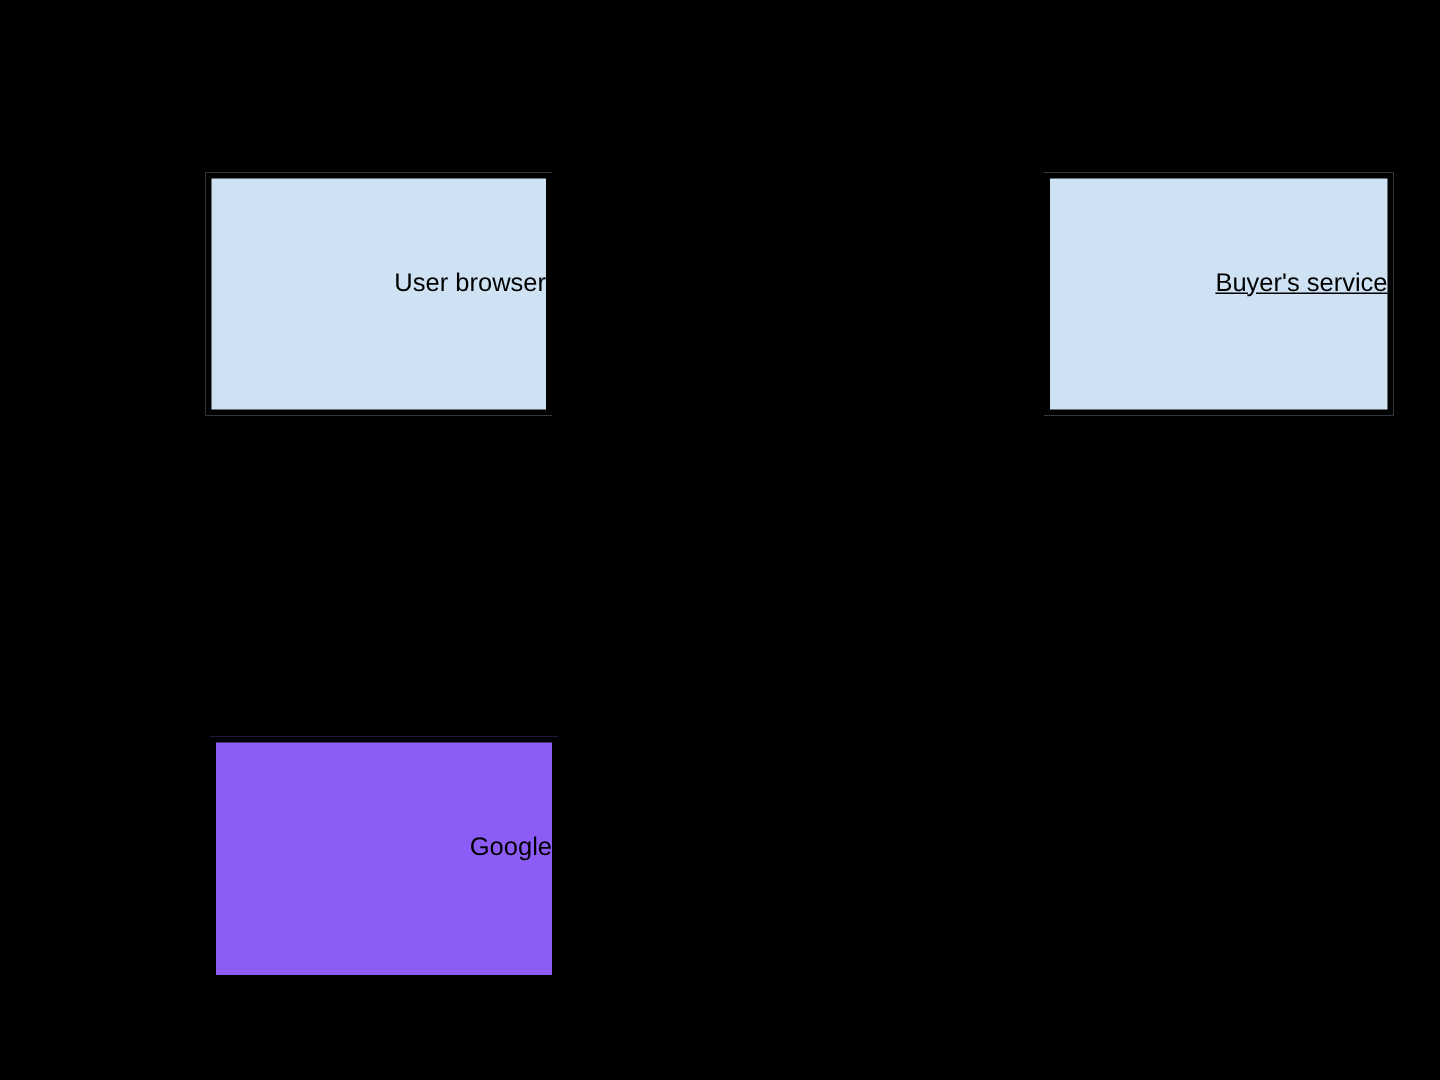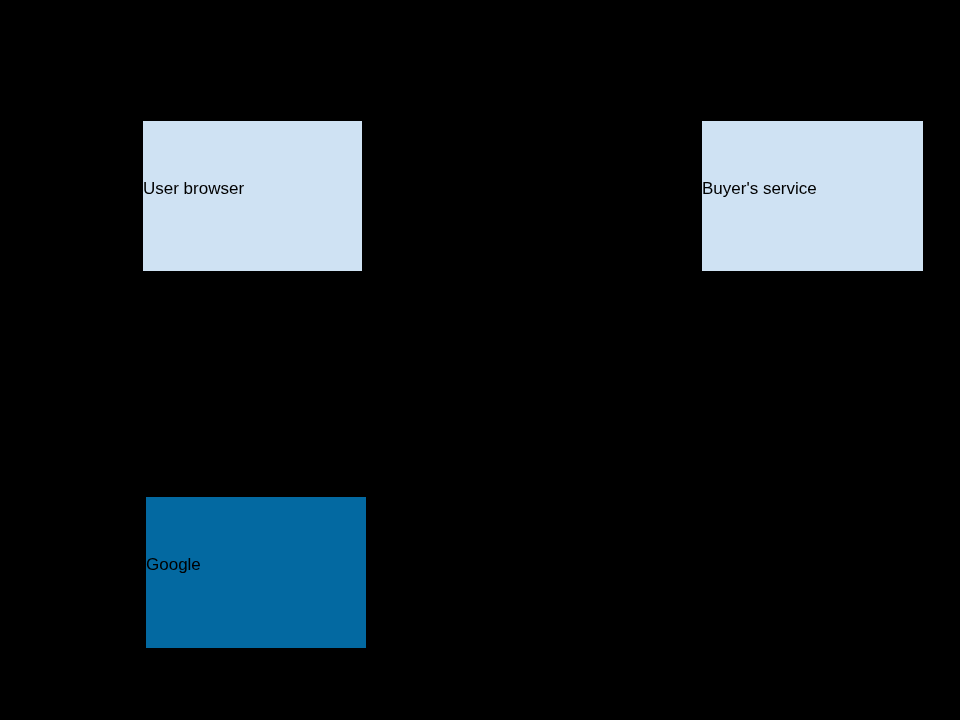--- a/index.html
+++ b/index.html
@@ -16,25 +16,25 @@
   }
   .canvas {
     position: absolute;
     left: 0; top: 0;
     width: 960px;
     height: 720px;
   }
   .node {
     position: absolute;
     box-sizing: border-box;
-    border: 6px solid #ef4444;
+    border: 4px solid #ef4444;
     display: flex;
     align-items: center;
     justify-content: center;
-    text-align: left;
+    text-align: right;
   }
   .node-label {
     font-size: 17px;
     line-height: 21px;
     transform: translateY(-8px);
     width: 100%;
   }
   #node-user-browser {
     left: 137px; top: 115px;
     width: 231px; height: 162px;
@@ -52,25 +52,25 @@
 <body style="background: rgb(0, 0, 0);">
 
 <div class="canvas">
 
   <div class="node" id="node-user-browser" style="background-color: rgb(207, 226, 243); border-color: rgb(0, 0, 0); color: rgb(0, 0, 0);">
     <div class="node-label">
       <div>User browser</div>
     </div>
   </div>
 
-  <div class="node" id="node-buyers-service" style="background-color: rgb(207, 226, 243); border-color: rgb(0, 0, 0); color: rgb(0, 0, 0);">
+  <div class="node" id="node-buyers-service" style="background-color: rgb(207, 226, 243); border-color: rgb(0, 0, 0); color: rgb(0, 0, 0); text-decoration: underline;">
     <div class="node-label">
       <div>Buyer's service</div>
     </div>
   </div>
 
-  <div class="node" id="node-google-cms" style="background-color: #0369a1; border-color: rgb(0, 0, 0); color: rgb(0, 0, 0);">
+  <div class="node" id="node-google-cms" style="background-color: #8b5cf6; border-color: rgb(0, 0, 0); color: rgb(0, 0, 0);">
     <div class="node-label">
       <div>Google</div>
     </div>
   </div>
 
 </div>
 
 </body></html>

